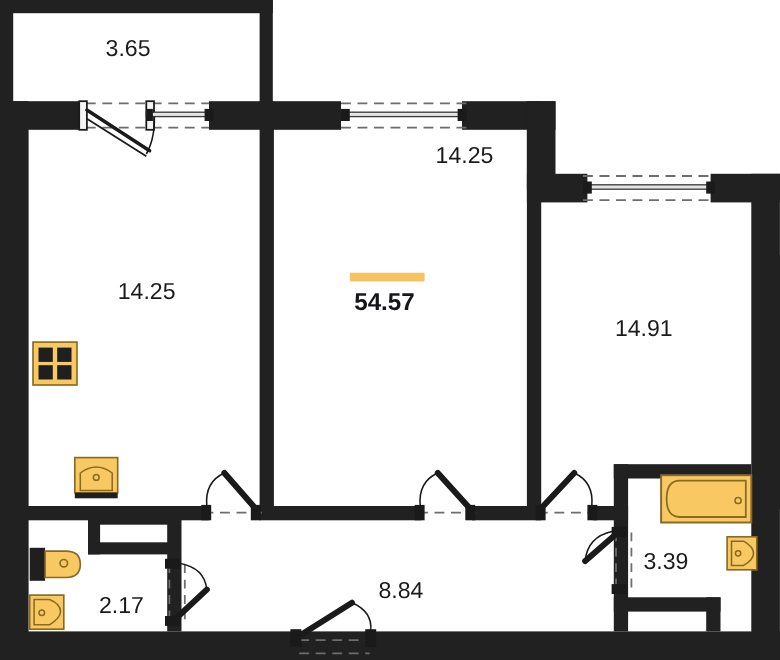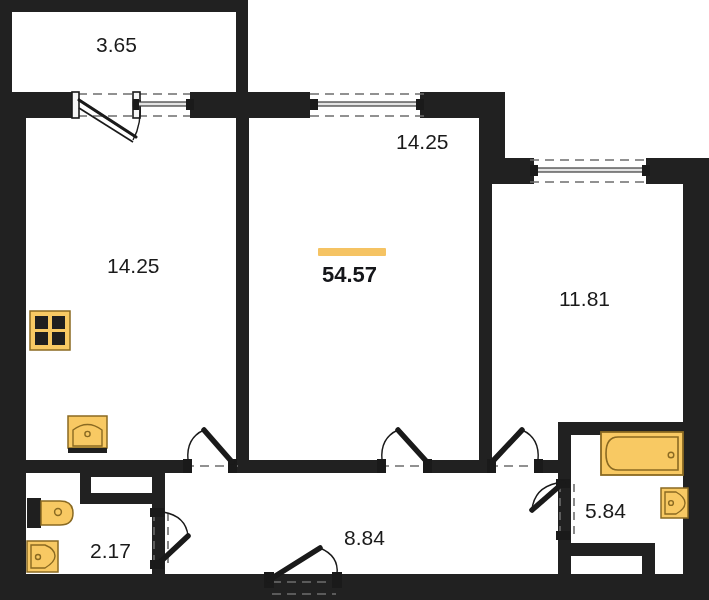--- a/index.html
+++ b/index.html
@@ -239,21 +239,21 @@
         <rect x="661" y="488" width="27" height="30" fill="#f8c963" stroke="#8a6a22" stroke-width="1.5"></rect>
         <path d="M 665 492 L 665 514 L 676 514 Q 685 509 685 503 Q 685 497 676 492 Z" fill="#f8c963" stroke="#8a6a22" stroke-width="1.4"></path>
         <circle cx="671" cy="503" r="2.4" fill="none" stroke="#8a6a22" stroke-width="1.4"></circle>
       </g>
     </g>
   </svg>
 
   <div class="area-label" style="left:96px;  top:34px;">3.65</div>
   <div class="area-label" style="left:107px; top:255px;">14.25</div>
   <div class="area-label" style="left:396px; top:131px;">14.25</div>
-  <div class="area-label" style="left:559px; top:288px;">11.81</div>
+  <div class="area-label" style="left:559px; top:288px;">14.91</div>
   <div class="area-label" style="left:344px; top:503px;margin-top:24px;">8.84</div>
   <div class="area-label" style="left:90px;  top:526px;margin-top:14px;">2.17</div>
-  <div class="area-label" style="left:585px; top:500px;">5.84</div>
+  <div class="area-label" style="left:585px; top:500px;">3.39</div>
 
   <div class="total-bar" style="left:318px; top:248px; width:68px; height:8px;"></div>
   <div class="total-label" style="left:322px; top:264px;">54.57</div>
 
 </div>
 
 </body></html>

